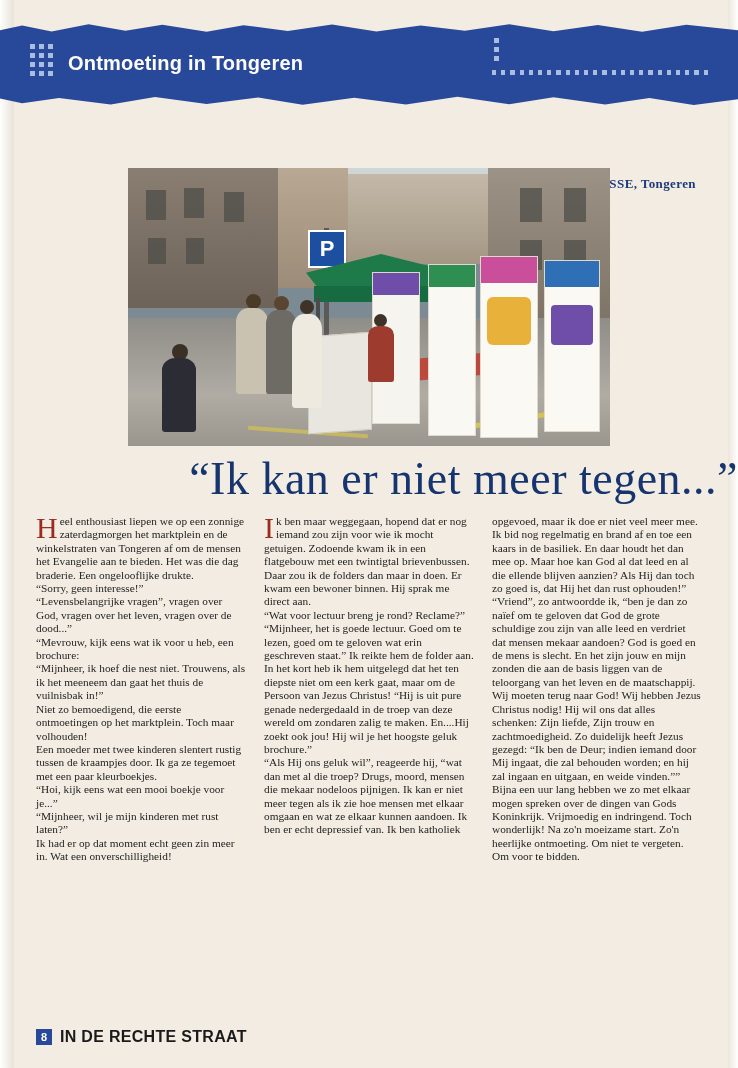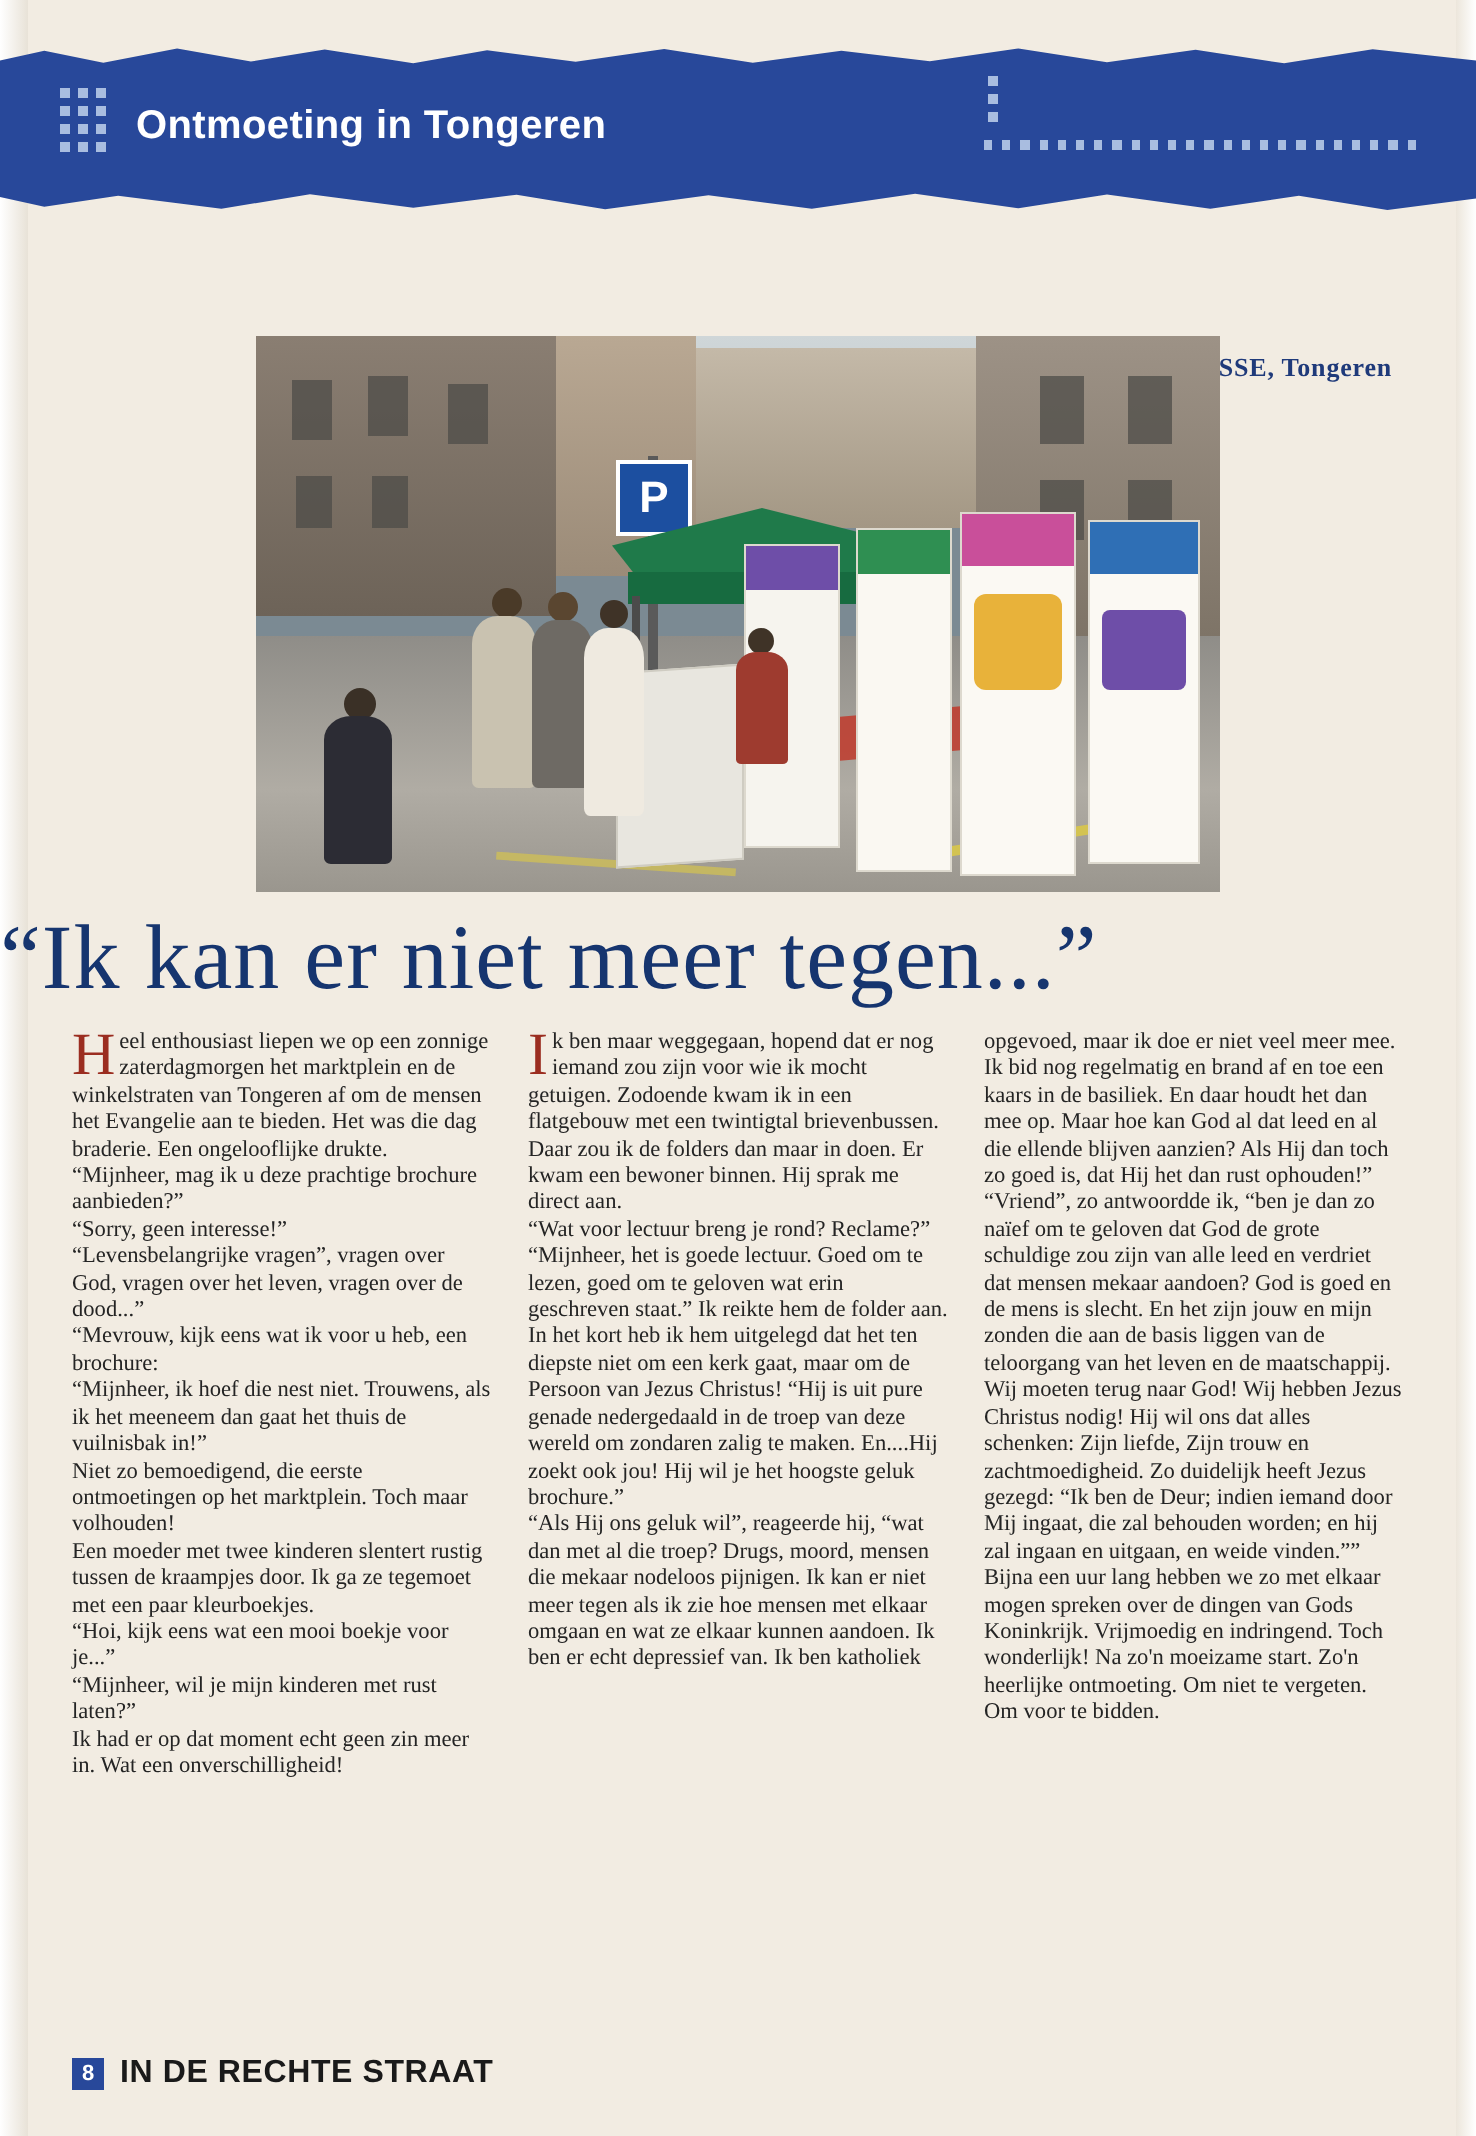--- a/index.html
+++ b/index.html
@@ -205,21 +205,21 @@
     background: #1c4fa0; color: #fff; font-family: "Liberation Sans", sans-serif;
     font-weight: bold; font-size: 22px; text-align: center; line-height: 34px;
     border: 2px solid #fff;
   }
   
   .headline {
     position: absolute;
     left: 0;
     top: 452px;
     width: 738px;
-    text-align: left;
+    text-align: right;
     font-family: "Liberation Serif", serif;
     font-size: 46px;
     color: #16356f;
     letter-spacing: 0.5px;
   }
   
   .cols {
     position: absolute;
     left: 36px;
     top: 515px;
@@ -421,21 +421,20 @@
     <div class="ph-head" style="left:246px;top:146px;width:13px;height:13px;background:#3f3327;"></div>
     <div class="ph-figure" style="left:240px;top:158px;width:26px;height:56px;background:#9e3b2f;"></div>
   </div>
 
   <div class="headline">“Ik kan er niet meer tegen...”</div>
 
   <div class="cols">
 
     <div class="col">
       <p class="dropcap-para"><span class="dropcap">H</span><span>eel enthousiast liepen we op een zonnige zaterdagmorgen het marktplein en de winkelstraten van Tongeren af  om de mensen het Evangelie aan te bieden. Het was die dag braderie. Een ongelooflijke drukte.</span></p>
-      <p>“Mijnheer, mag ik u deze prachtige brochure aanbieden?”</p>
       <p>“Sorry, geen interesse!”</p>
       <p>“Levensbelangrijke vragen”, vragen over God, vragen over het leven, vragen over de dood...”</p>
       <p>“Mevrouw, kijk eens wat ik voor u heb, een brochure:</p>
       <p>“Mijnheer, ik hoef die nest niet. Trouwens, als ik het meeneem dan gaat het thuis de vuilnisbak in!”</p>
       <p>Niet zo bemoedigend, die eerste ontmoetingen op het marktplein. Toch maar volhouden!</p>
       <p>Een moeder met twee kinderen slentert rustig tussen de kraampjes door. Ik ga ze tegemoet met een paar kleurboekjes.</p>
       <p>“Hoi, kijk eens wat een mooi boekje voor je...”</p>
       <p>“Mijnheer, wil je mijn kinderen met rust laten?”</p>
       <p>Ik had er op dat moment echt geen zin meer in. Wat een onverschilligheid!</p>
     </div>

